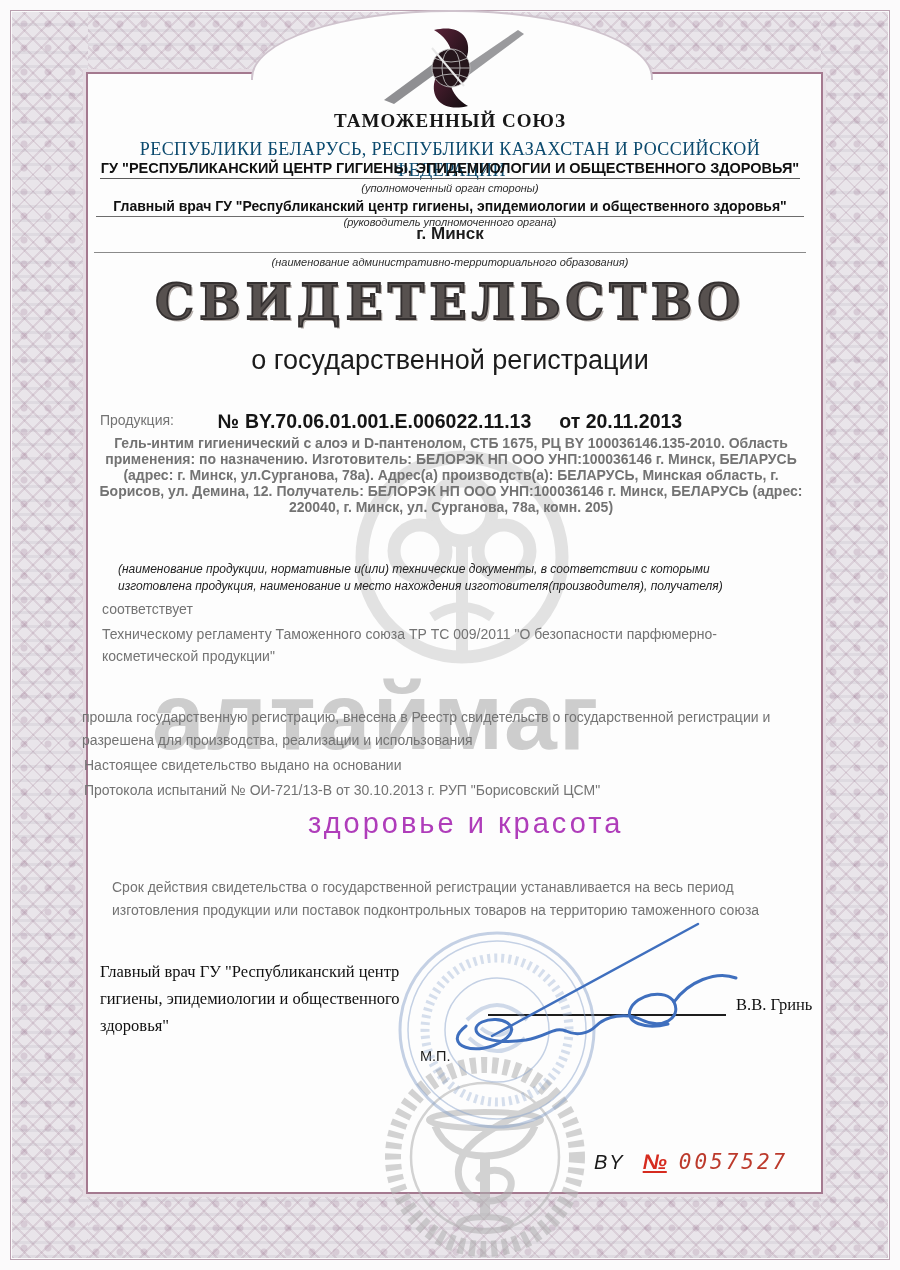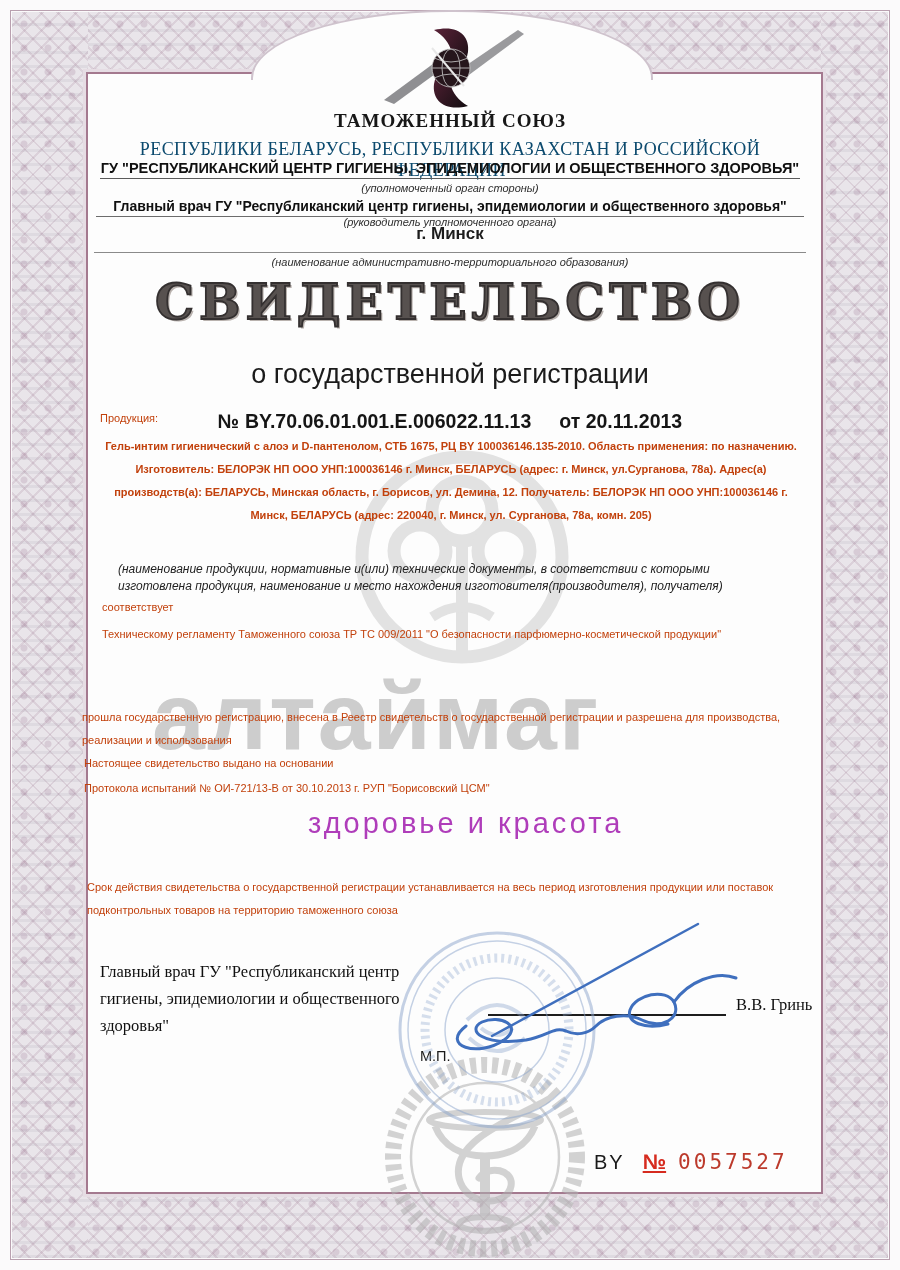--- a/index.html
+++ b/index.html
@@ -40,37 +40,37 @@
   .cap1{top:182px;} .cap2{top:216px;} .cap3{top:256px;}
   .head-line{top:198px;font-weight:bold;font-size:14px;color:#101010;}
   .city{top:224px;font-weight:bold;font-size:17px;}
   
   .title-main{top:276px;font-family:"DejaVu Serif",serif;font-weight:700;font-size:49px;line-height:1.1;
       letter-spacing:5px;color:#57514f;-webkit-text-stroke:1.8px #343030;text-shadow:2px 2px 0 #b9b2ae;}
   .title-sub{top:345px;font-size:27px;color:#1b1b1b;}
   .title-num{top:381px;font-weight:bold;font-size:19.5px;color:#151515;}
   .title-num .date{display:inline-block;margin-left:28px;}
   
-  .blk{position:absolute;font-size:11px;color:#c2410c;}
+  .blk{position:absolute;font-size:14px;color:#737373;}
   .product-label{left:100px;top:412px;}
-  .product-text{left:98px;top:435px;width:706px;font-weight:bold;line-height:23px;text-align:center;}
+  .product-text{left:98px;top:435px;width:706px;font-weight:bold;line-height:16px;text-align:center;}
   .product-caption{left:118px;top:561px;width:664px;font-style:italic;font-size:12px;line-height:16.5px;text-align:left;color:#222;}
   .conforms-label{left:102px;top:601px;}
   .conforms-text{left:102px;top:623px;width:702px;line-height:22px;}
   .registered{left:82px;top:706px;width:700px;line-height:22.5px;}
   .issued-label{left:84px;top:757px;}
   .issued-text{left:84px;top:782px;width:712px;}
-  .validity{left:87px;top:876px;width:706px;line-height:23px;}
+  .validity{left:112px;top:876px;width:706px;line-height:23px;}
   
   .signer-title{left:100px;top:958px;width:350px;font-family:"Liberation Serif",serif;font-size:16.5px;line-height:27px;color:#101010;}
   .sig-rule{left:488px;top:1014px;width:238px;border-top:2px solid #1d1d1d;}
   .signer-name{position:absolute;left:736px;top:995px;font-family:"Liberation Serif",serif;font-size:16.5px;color:#101010;}
   .mp{position:absolute;left:420px;top:1048px;font-size:14.5px;color:#1a1a1a;}
   
-  .serial{position:absolute;left:594px;top:1150px;font-size:20px;}
+  .serial{position:absolute;left:594px;top:1150px;font-size:20px;font-style:italic;}
   .serial .country{color:#1a1a1a;letter-spacing:2px;font-weight:500;}
   .serial .numero{color:#d62b1f;font-weight:bold;font-size:21px;margin-left:18px;text-decoration:underline;}
   .serial .digits{font-family:"DejaVu Sans Mono",monospace;color:#bc3a2c;font-size:21px;letter-spacing:3px;margin-left:12px;}
   
   .wm-brand{position:absolute;left:152px;top:662px;font-size:95px;font-weight:bold;letter-spacing:2px;
             color:#9e9e9e;opacity:.5;white-space:nowrap;}
   .wm-tagline{position:absolute;left:308px;top:807px;font-size:29px;letter-spacing:3px;color:#a21caf;opacity:.85;white-space:nowrap;}
   svg{display:block;}
 </style>
 </head>
@@ -141,21 +141,21 @@
     <div class="rule rule1"></div>
     <div class="center caption cap1" style="position:absolute;">(уполномоченный орган стороны)</div>
     <div class="center head-line" style="position:absolute;">Главный врач ГУ "Республиканский центр гигиены, эпидемиологии и общественного здоровья"</div>
     <div class="rule rule2"></div>
     <div class="center caption cap2" style="position:absolute;">(руководитель уполномоченного органа)</div>
     <div class="center city" style="position:absolute;">г. Минск</div>
     <div class="rule rule3"></div>
     <div class="center caption cap3" style="position:absolute;">(наименование административно-территориального образования)</div>
 
     <div class="center title-main" style="position:absolute;text-align:center;">СВИДЕТЕЛЬСТВО</div>
-    <div class="center title-sub" style="position:absolute;margin-top:14px;">о государственной регистрации</div>
+    <div class="center title-sub" style="position:absolute;">о государственной регистрации</div>
     <div class="center title-num" style="position:absolute;margin-top:29px;">
       <span>№ BY.70.06.01.001.E.006022.11.13</span><span class="date">от 20.11.2013</span>
     </div>
 
     <div class="blk product-label">Продукция:</div>
     <div class="blk product-text">Гель-интим гигиенический с алоэ и D-пантенолом, СТБ 1675, РЦ BY 100036146.135-2010. Область применения: по назначению. Изготовитель: БЕЛОРЭК НП ООО УНП:100036146 г. Минск, БЕЛАРУСЬ (адрес: г. Минск,  ул.Сурганова,  78а). Адрес(а) производств(а): БЕЛАРУСЬ, Минская область, г. Борисов, ул. Демина, 12. Получатель: БЕЛОРЭК НП ООО УНП:100036146 г. Минск, БЕЛАРУСЬ (адрес: 220040, г. Минск, ул. Сурганова, 78а, комн. 205)</div>
     <div class="blk product-caption">(наименование продукции, нормативные и(или) технические документы, в соответствии с которыми изготовлена продукция, наименование и место нахождения изготовителя(производителя), получателя)</div>
     <div class="blk conforms-label">соответствует</div>
     <div class="blk conforms-text">Техническому регламенту Таможенного союза ТР ТС 009/2011 "О безопасности парфюмерно-косметической продукции"</div>
     <div class="blk issued-label">Настоящее свидетельство выдано на основании</div>

